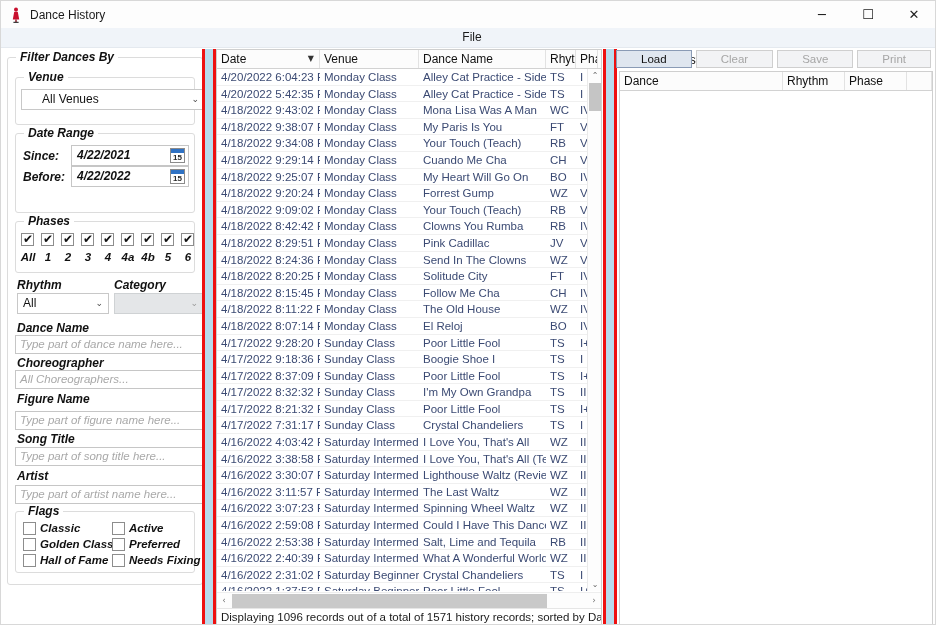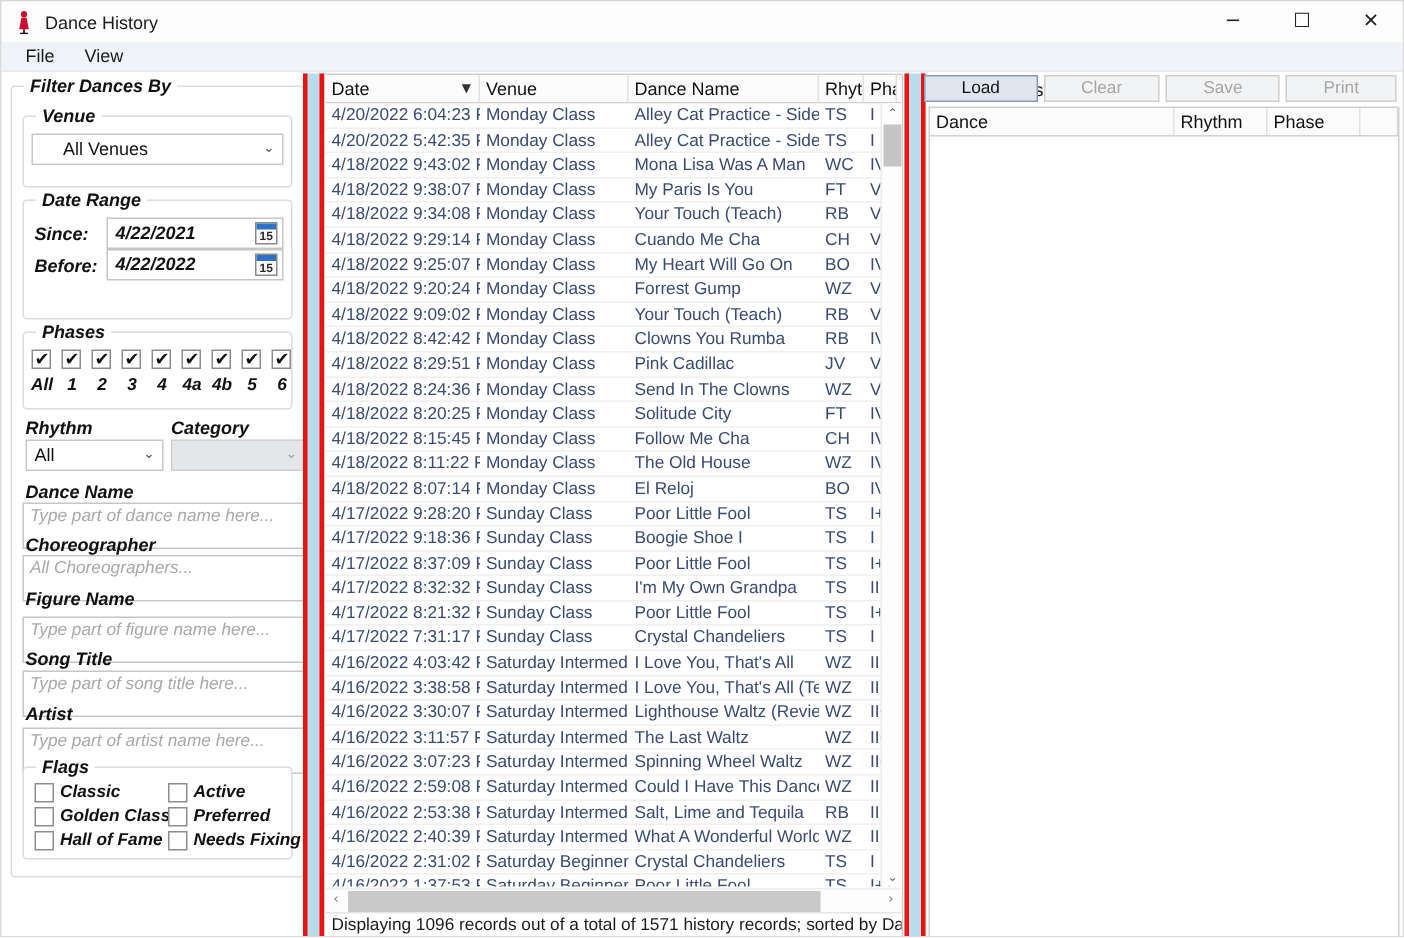--- a/index.html
+++ b/index.html
@@ -45,20 +45,21 @@
     width: 46px; height: 27px; display: flex; align-items: center; justify-content: center;
     font-size: 13px; color: #222; font-family: "DejaVu Sans", sans-serif;
   }
 
   
   .menubar {
     position: absolute; top: 27px; left: 0; width: 936px; height: 20px;
     background: #f0f4f9;
     display: flex; align-items: center;
     border-bottom: 1px solid #e4e9ef;
+    flex-direction: column;
   }
   .menu-item { padding: 2px 10px 3px 10px; font-size: 12px; color: #1a1a1a; }
   .menu-item:first-child { margin-left: 6px; }
 
   
   .body-area {
     position: absolute; top: 48px; left: 0; width: 936px; height: 577px;
     background: #ffffff;
   }
 
@@ -77,21 +78,21 @@
     background: #fff; padding: 0 4px;
     font-weight: bold; font-style: italic; font-size: 12px; color: #111;
     white-space: nowrap;
   }
   .lbl {
     position: absolute; font-weight: bold; font-style: italic;
     font-size: 12px; color: #111; white-space: nowrap;
   }
   .txtin {
     position: absolute; border: 1px solid #c6c6c6; background: #fff;
-    height: 31px; font-size: 11.5px; font-style: italic; color: #a9a9a9;
+    height: 19px; font-size: 11.5px; font-style: italic; color: #a9a9a9;
     padding: 0 4px; line-height: 17px; overflow: hidden; white-space: nowrap;
   }
   .combo {
     position: absolute; border: 1px solid #c8c8c8; background: #fff;
     height: 21px; font-size: 12px; color: #111;
     padding: 0 18px 0 5px; line-height: 19px; overflow: hidden; white-space: nowrap;
   }
   .combo.disabled { background: #e4e6e8; border-color: #cfd2d4; color: #8a8a8a; }
   .combo .arrow {
     position: absolute; right: 5px; top: 0; height: 19px;
@@ -288,21 +289,21 @@
 
     <div class="filter-panel">
 
       <div class="gb" style="left:0; top:8px; width:196px; height:528px;text-align:center;">
         <div class="gb-title">Filter Dances By</div>
       </div>
 
       <div class="gb" style="left:8px; top:28px; width:180px; height:48px;">
         <div class="gb-title">Venue</div>
       </div>
-      <div class="combo" style="left:14px; top:40px; width:168px;padding-left:20px;">
+      <div class="combo" style="left:14px; top:40px; width:184px;padding-left:20px;">
         <span>All Venues</span>
         <span class="arrow">⌄</span>
       </div>
 
       <div class="gb" style="left:8px; top:84px; width:180px; height:80px;">
         <div class="gb-title">Date Range</div>
       </div>
       <div class="lbl" style="left:16px; top:100px;">Since:</div>
       <div class="datebox" style="left:64px; top:96px; width:118px;">
         <div class="dval">4/22/2021</div>

